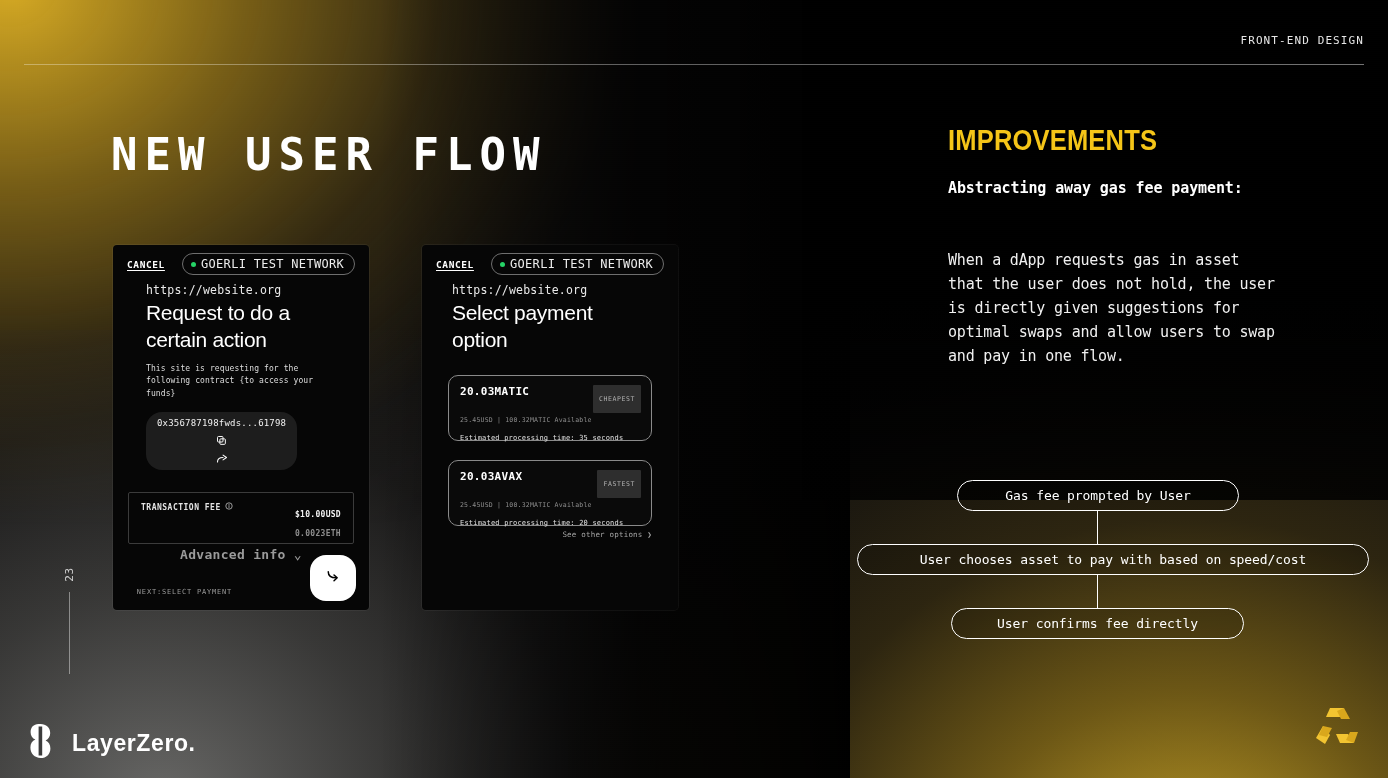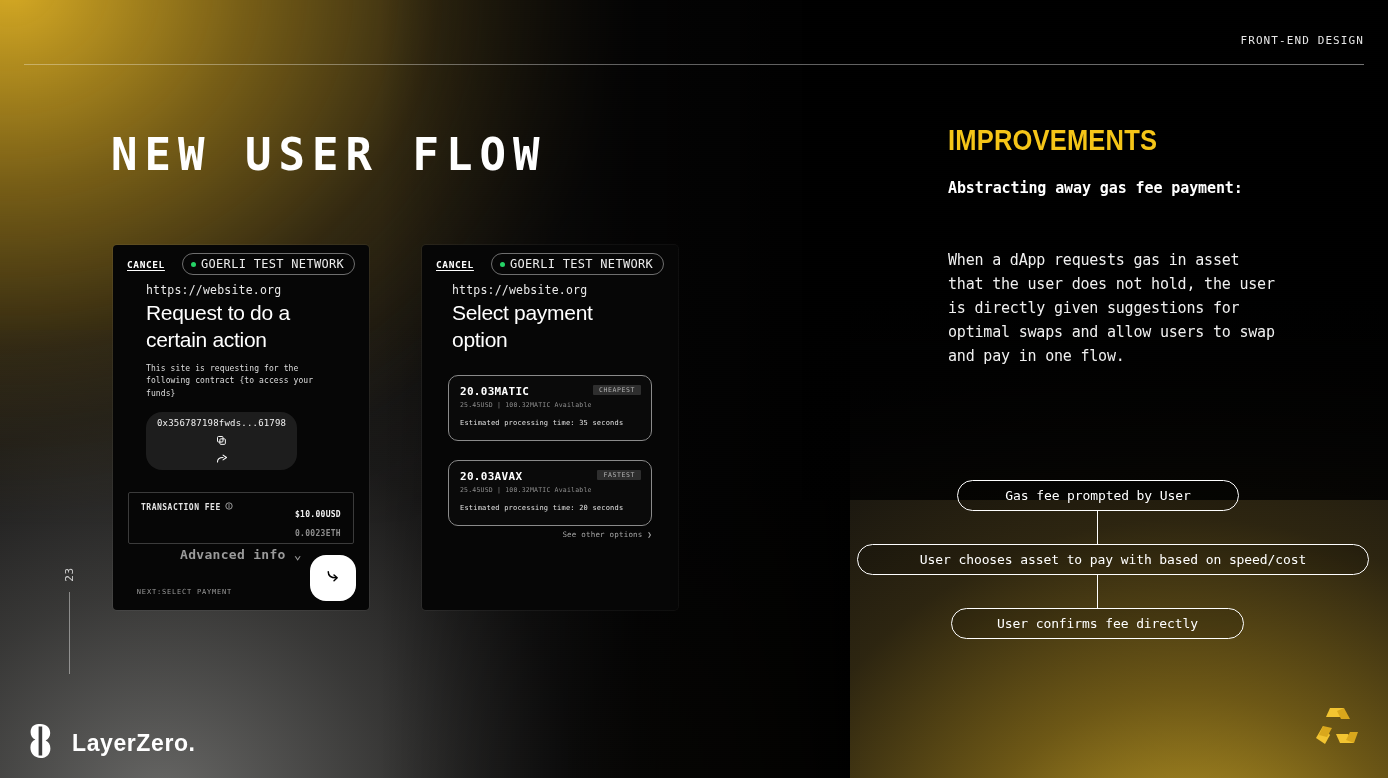--- a/index.html
+++ b/index.html
@@ -152,21 +152,21 @@
     position:absolute; left:448px; width:204px;
     border:1px solid #8a8a8a; border-radius:10px;
     background:#0a0a0a; padding:9px 10px 9px 11px;
   }
   #card1 { top:375px; height:66px; }
   #card2 { top:460px; height:66px; }
   .pc-top { display:flex; justify-content:space-between; align-items:flex-start; }
   .pc-amt { font-size:11px; font-weight:bold; color:#fff; letter-spacing:0.3px; }
   .pc-badge {
     background:#2e2e2e; color:#b0b0b0; font-size:6.5px; letter-spacing:0.6px;
-    padding:1px 6px; border-radius:1px;
+    padding:10px 6px; border-radius:1px;
   }
   .pc-sub { font-size:6.5px; color:#8d8d8d; letter-spacing:0.2px; margin-top:3px; }
   .pc-eta { font-size:7px; color:#e2e2e2; letter-spacing:0.2px; margin-top:10px; }
 
   .seeother {
     position:absolute; left:448px; top:530px; width:204px;
     text-align:right; font-size:7.5px; color:#a7a7a7; letter-spacing:0.2px;
   }
   .confirmbtn {
     position:absolute; left:436px; top:573px; width:228px; height:26px;

